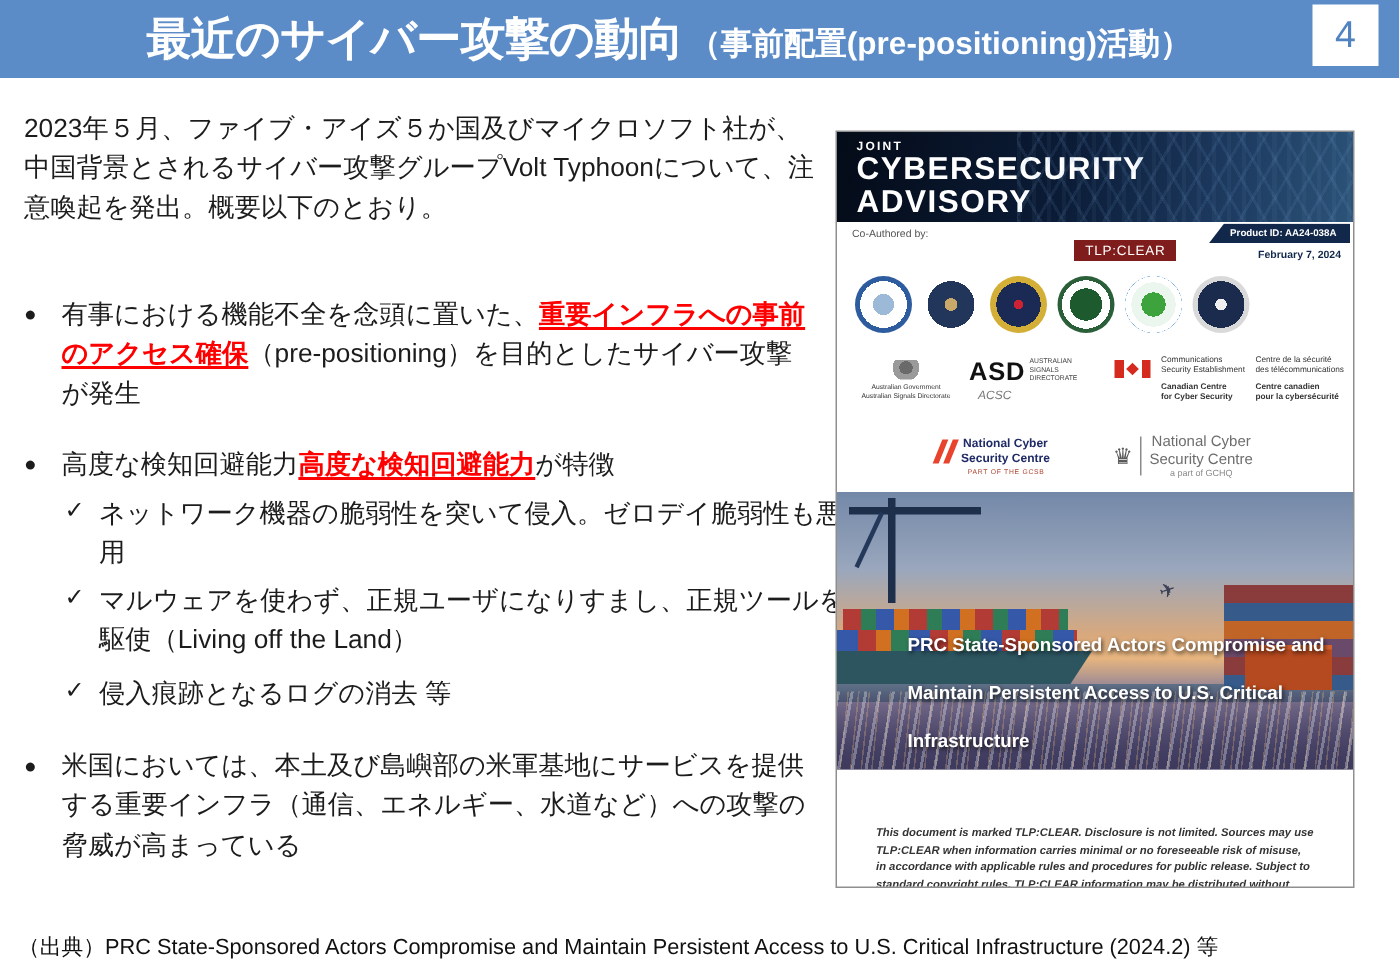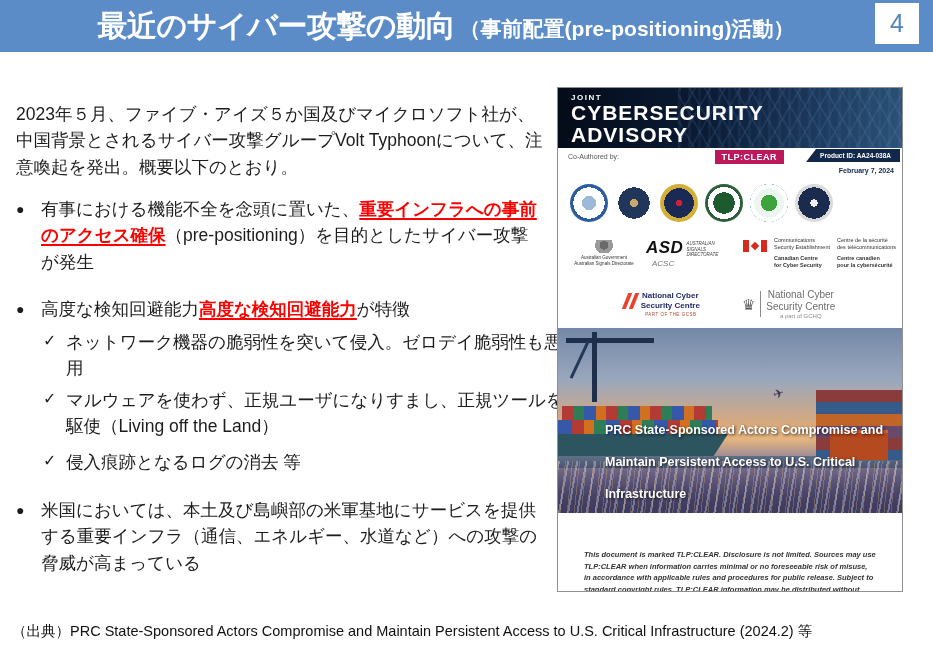--- a/index.html
+++ b/index.html
@@ -10,21 +10,21 @@
   .header-bar { position:absolute; left:0; top:0; width:933px; height:52px; background:#5b8cc8;
     display:flex; align-items:center; justify-content:center; }
   .header-title { color:#fff; font-weight:bold; white-space:nowrap; padding-right:60px;margin-left:19px; }
   .header-title .t-main { font-size:30px; letter-spacing:-0.5px; }
   .header-title .t-sub { font-size:21px; }
   .page-box { position:absolute; right:14px; top:3px; width:44px; height:41px; background:#fff;
     display:flex; align-items:center; justify-content:center; color:#5183c0; font-size:25px; }
 
   
   .lcol { position:absolute; left:16px; width:528px; color:#1c1c1c; font-size:17.5px; line-height:1.5; }
-  .intro { top:101px; }
+  .intro { top:72px; }
   .bullet { display:flex; }
   .bullet .mark { width:25px; flex:0 0 25px; font-size:14px; padding-top:3px; }
   .check { display:flex; margin-left:27px; }
   .check .mark { width:23px; flex:0 0 23px; font-size:16px; }
   .red-em { color:#ff0000; font-weight:bold; text-decoration:underline; text-decoration-color:#ff0000;
     text-decoration-thickness:2px; text-underline-offset:3px; }
   .b1 { top:196px; } .b2 { top:296px; } .c1 { top:329px; } .c2 { top:387px; } .c3 { top:449px; } .b3 { top:497px; }
 
   
   .footer { position:absolute; left:12px; top:622px; font-size:14.5px; color:#111; }
@@ -39,41 +39,41 @@
     background:
       repeating-linear-gradient(60deg, rgba(120,165,215,.14) 0 2px, transparent 2px 13px),
       repeating-linear-gradient(-60deg, rgba(120,165,215,.14) 0 2px, transparent 2px 13px),
       repeating-linear-gradient(90deg, rgba(140,180,220,.08) 0 3px, transparent 3px 10px); }
   .adv-kicker { font-size:8px; font-weight:bold; letter-spacing:1.5px; }
   .adv-t1 { font-size:21px; font-weight:bold; letter-spacing:1px; line-height:1.05; }
   .adv-t2 { font-size:21px; font-weight:bold; letter-spacing:1px; line-height:1.05; }
 
   .adv-meta { position:relative; height:32px; flex:0 0 32px; background:#fff; }
   .coauth { position:absolute; left:10px; top:5px; font-size:7px; color:#555; }
-  .tlp-badge { position:absolute; right:118px; top:2px; background:#be185d; color:#fff; font-weight:bold;
+  .tlp-badge { position:absolute; right:118px; top:12px; background:#7f1d1d; color:#fff; font-weight:normal;
     font-size:9px; padding:2px 7px; letter-spacing:.5px; }
   .prod-ribbon { position:absolute; right:2px; top:1px; background:#12284b; color:#fff; font-size:6.5px;
     font-weight:bold; padding:3px 9px 3px 14px; clip-path:polygon(10px 0,100% 0,100% 100%,0 100%); }
   .adv-date { position:absolute; right:8px; top:19px; font-size:7px; font-weight:bold; color:#12284b; }
 
   .seal-row { height:46px; flex:0 0 46px; display:flex; align-items:center; gap:7px; padding-left:12px; }
   .seal { width:38px; height:38px; border-radius:50%; flex:0 0 38px; }
   .s-cisa { background:radial-gradient(circle,#9db9d8 0 26%,#ffffff 26% 58%,#2d5d9f 58% 100%); }
   .s-nsa  { background:radial-gradient(circle,#c9a86a 0 16%,#22365c 16% 58%,#ffffff 58% 72%,#1b2b4d 72% 100%); }
   .s-fbi  { background:radial-gradient(circle,#c23 0 12%,#1b2a55 12% 55%,#d4af37 55% 100%); }
   .s-doe  { background:radial-gradient(circle,#1d5a2e 0 40%,#ffffff 40% 60%,#2a5f3a 60% 100%); }
   .s-epa  { background:radial-gradient(circle,#3da33d 0 30%,#eaf6ee 30% 55%,#ffffff 55% 70%,#5a9bd5 70% 78%,#ffffff 78% 100%); }
   .s-tsa  { background:radial-gradient(circle,#f0f0f0 0 14%,#1b2b4d 14% 58%,#d9d9d9 58% 100%); }
 
   .partners1 { height:54px; flex:0 0 54px; display:flex; align-items:center; padding:0 6px 0 14px; }
   .au-blk { display:flex; flex-direction:column; align-items:center; width:64px; }
   .au-crest { width:20px; height:13px; background:radial-gradient(circle at 50% 40%, #6a6a6a 0 35%, #9a9a9a 35% 70%, transparent 70%); }
   .au-cap { font-size:4.5px; color:#333; text-align:center; white-space:pre-line; line-height:1.3; margin-top:2px; }
   .asd-blk { margin-left:10px; display:flex; flex-direction:column; }
-  .asd-top { display:flex; align-items:flex-end; gap:3px;font-style:italic; }
+  .asd-top { display:flex; align-items:flex-start; gap:3px; }
   .asd-word { font-size:17px; font-weight:bold; color:#111; letter-spacing:.5px; }
   .asd-cap { font-size:4.5px; color:#444; white-space:pre-line; line-height:1.25; }
   .acsc { font-size:8px; color:#777; font-style:italic; margin:1px 0 0 6px; }
   .ca-blk { margin-left:auto; display:flex; align-items:flex-start; gap:7px; }
   .flag-ca { position:relative; width:24px; height:12px; margin-top:3px;
     background:linear-gradient(90deg,#d52b1e 0 25%,#fff 25% 75%,#d52b1e 75%); }
   .flag-ca::after { content:""; position:absolute; left:50%; top:50%; width:6px; height:6px;
     background:#d52b1e; transform:translate(-50%,-50%) rotate(45deg); }
   .ca-col { font-size:5.5px; color:#333; line-height:1.3; }
   .ca-col .bold { font-weight:bold; margin-top:3px; }

